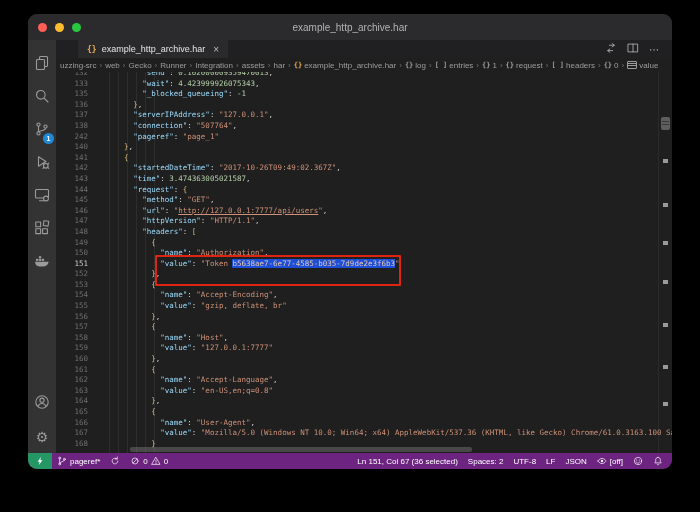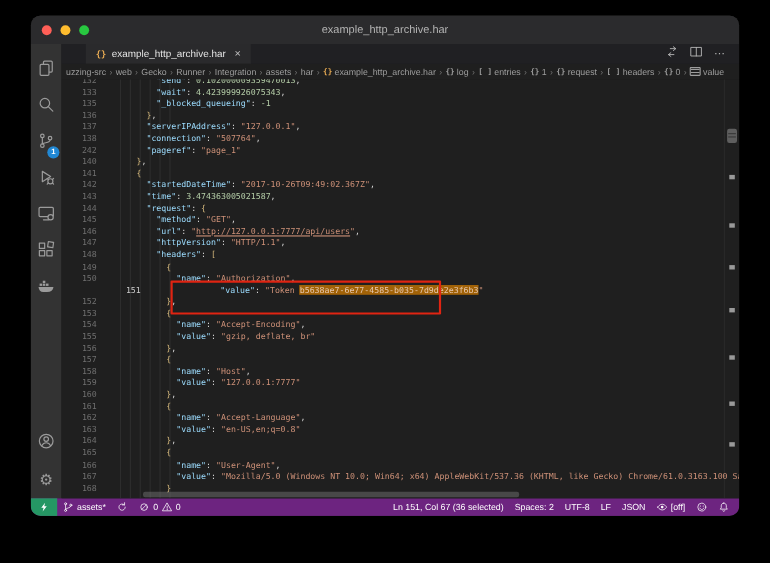--- a/index.html
+++ b/index.html
@@ -38,25 +38,25 @@
   .bc-sym{font-family:"DejaVu Sans Mono",monospace;font-size:7px;margin-right:2px;color:#9d9d9d;font-weight:bold;}
   .bc-sym.accent{color:#e8ab53;}
   .bc-abc{display:inline-block;width:8px;height:6px;border:1px solid #9d9d9d;border-radius:1px;margin-right:2px;
     background:linear-gradient(#0000 1px,#9d9d9d 1px,#9d9d9d 2px,#0000 2px,#0000 3px,#9d9d9d 3px,#9d9d9d 4px,#0000 4px);}
   
   #codearea{position:relative;flex:1 1 auto;overflow:hidden;background:#1f1f1f;}
   #codelines{margin-top:-4px;}
   .cl{display:flex;height:10.6px;line-height:10.6px;white-space:pre;
     font-family:"DejaVu Sans Mono",monospace;font-size:7.5px;}
   .gut{flex:0 0 32px;text-align:right;padding-right:9px;color:#6f6f6f;}
-  .gut.active{color:#cccccc;padding-left:40px;}
+  .gut.active{color:#cccccc;}
   .codetext{flex:1 1 auto;overflow:hidden;}
   .tk-k{color:#9cdcfe;} .tk-p{color:#d4d4d4;} .tk-s{color:#ce9178;} .tk-n{color:#b5cea8;}
   .tk-b{color:#d7ba7d;} .tk-u{color:#ce9178;text-decoration:underline;}
-  .tk-x{color:#e7c8b0;background:#a16207;}
+  .tk-x{color:#e7c8b0;background:#1d4ed8;}
   .indent-guide{position:absolute;top:0;bottom:0;width:1px;background:rgba(255,255,255,0.065);}
   #annotation-box{position:absolute;border:2px solid #e02412;border-radius:1px;}
   
   #ruler{position:absolute;top:0;bottom:0;right:0;width:13px;border-left:1px solid rgba(255,255,255,0.05);}
   .ruler-mark{position:absolute;left:4px;width:5px;height:4px;background:#b9b9b9;opacity:.8;}
   #vthumb{position:absolute;right:2px;width:9px;border-radius:2px;background:rgba(170,170,170,.45);}
   #vthumb:before{content:"";position:absolute;left:1px;right:1px;top:4px;height:1px;background:rgba(40,40,40,.7);box-shadow:0 3px 0 rgba(40,40,40,.7);}
   #hthumb{position:absolute;bottom:1px;height:5px;border-radius:2px;background:rgba(150,150,150,.35);}
   
   #statusbar{height:16px;background:#6d2480;display:flex;align-items:stretch;color:#fff;font-size:8px;flex:0 0 auto;}
@@ -312,21 +312,21 @@
           </div>
           <div class="sb-item">
             <span style="display: inline-flex;">
               <svg viewBox="0 0 16 16" fill="none" stroke="currentColor" stroke-width="1.1" stroke-linecap="round" stroke-linejoin="round">
                 <circle cx="4.2" cy="3.2" r="1.5"></circle>
                 <circle cx="4.2" cy="12.8" r="1.5"></circle>
                 <circle cx="11.8" cy="5.2" r="1.5"></circle>
                 <path d="M4.2 4.7v6.6M11.8 6.7c0 3-7.6 2.2-7.6 4.6"></path>
               </svg>
             </span>
-            <span>assets*</span>
+            <span>pageref*</span>
           </div>
           <div class="sb-item">
             <span style="display: inline-flex;">
               <svg viewBox="0 0 16 16" fill="none" stroke="currentColor" stroke-width="1.1" stroke-linecap="round" stroke-linejoin="round">
                 <path d="M12.6 8a4.6 4.6 0 1 1-1.3-3.2M11.6 1.6v3.2H8.4"></path>
               </svg>
             </span>
           </div>
           <div class="sb-item">
             <span style="display: inline-flex;">

